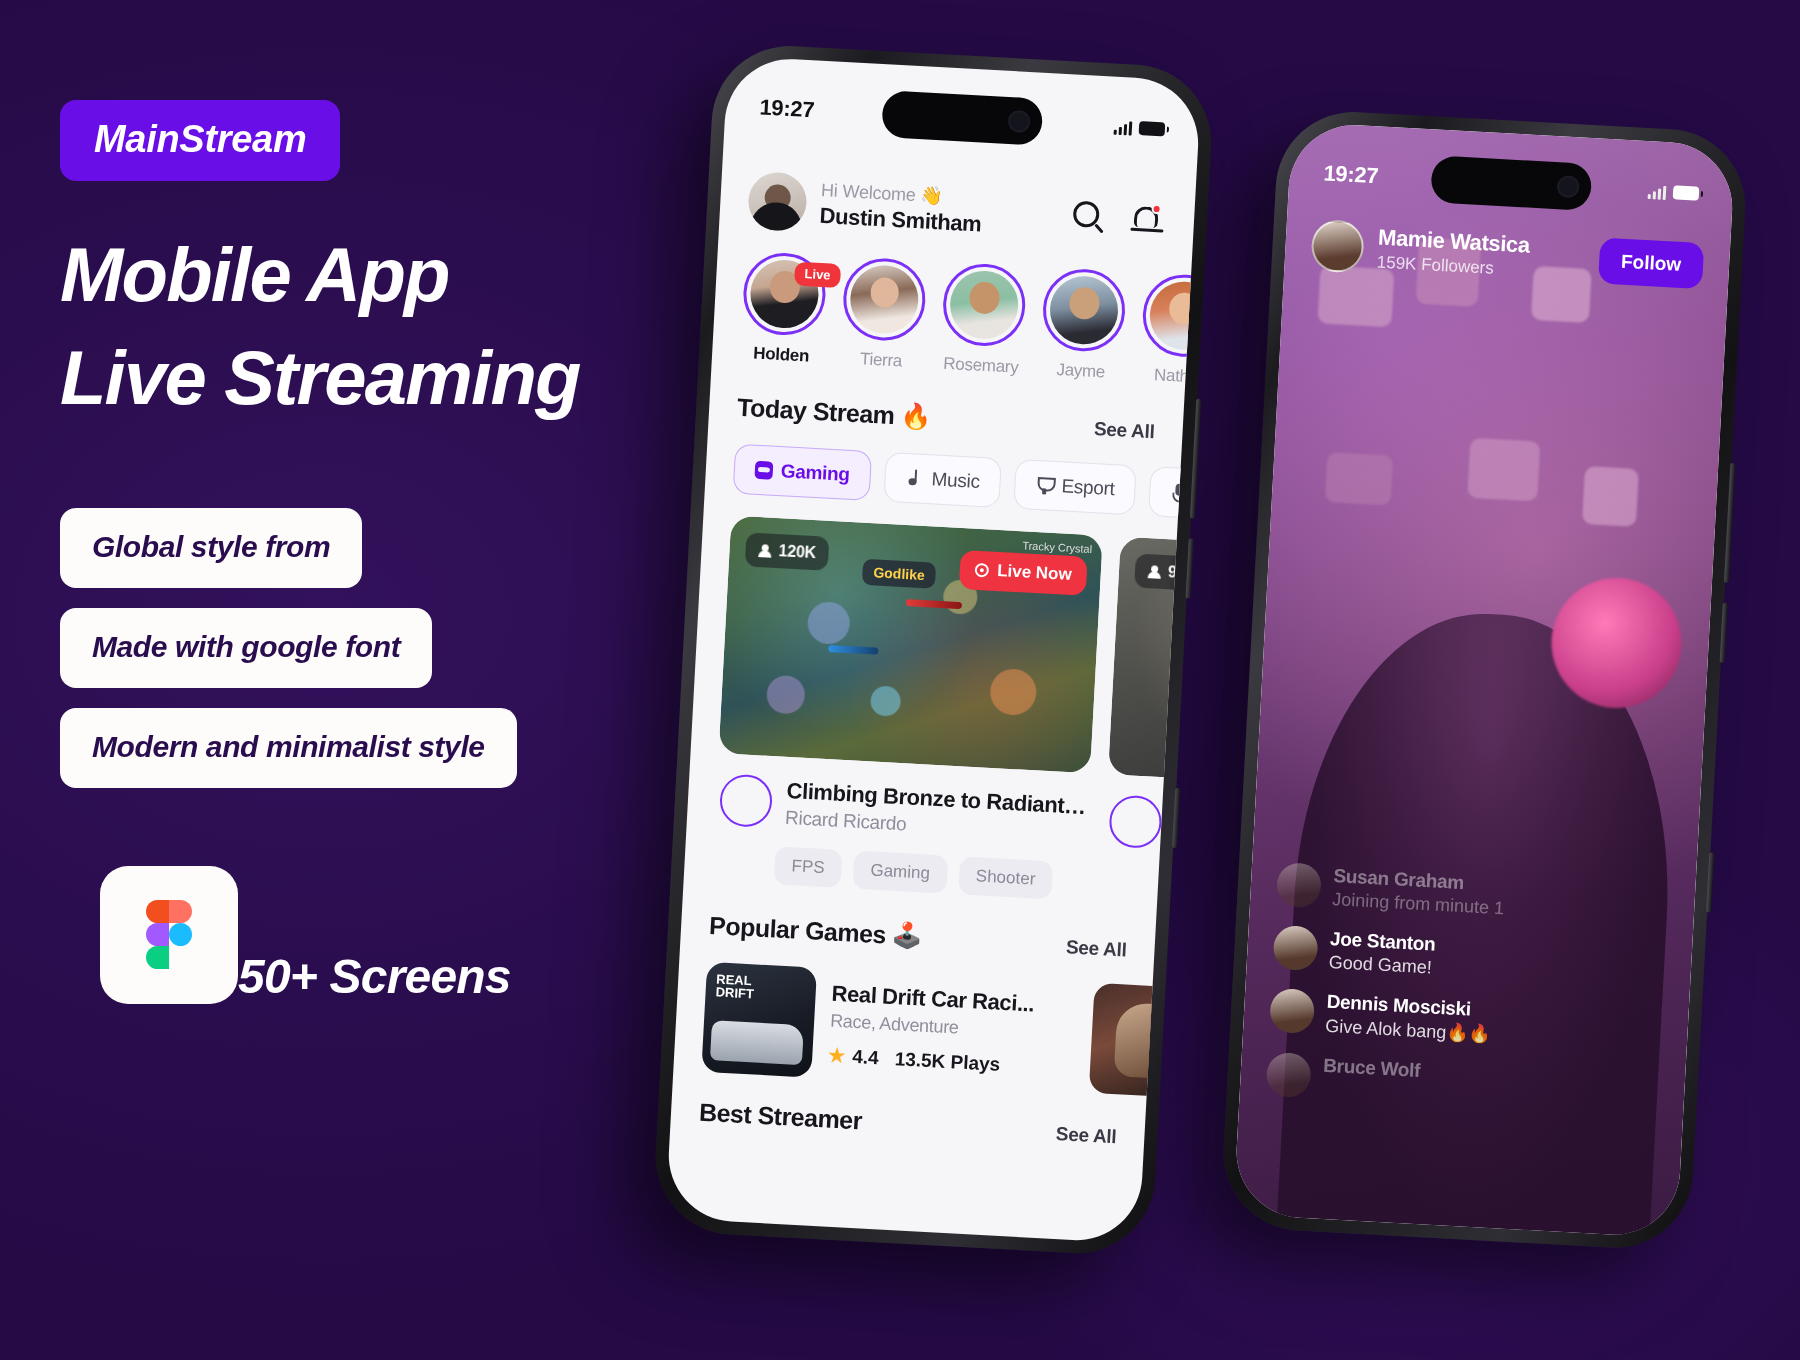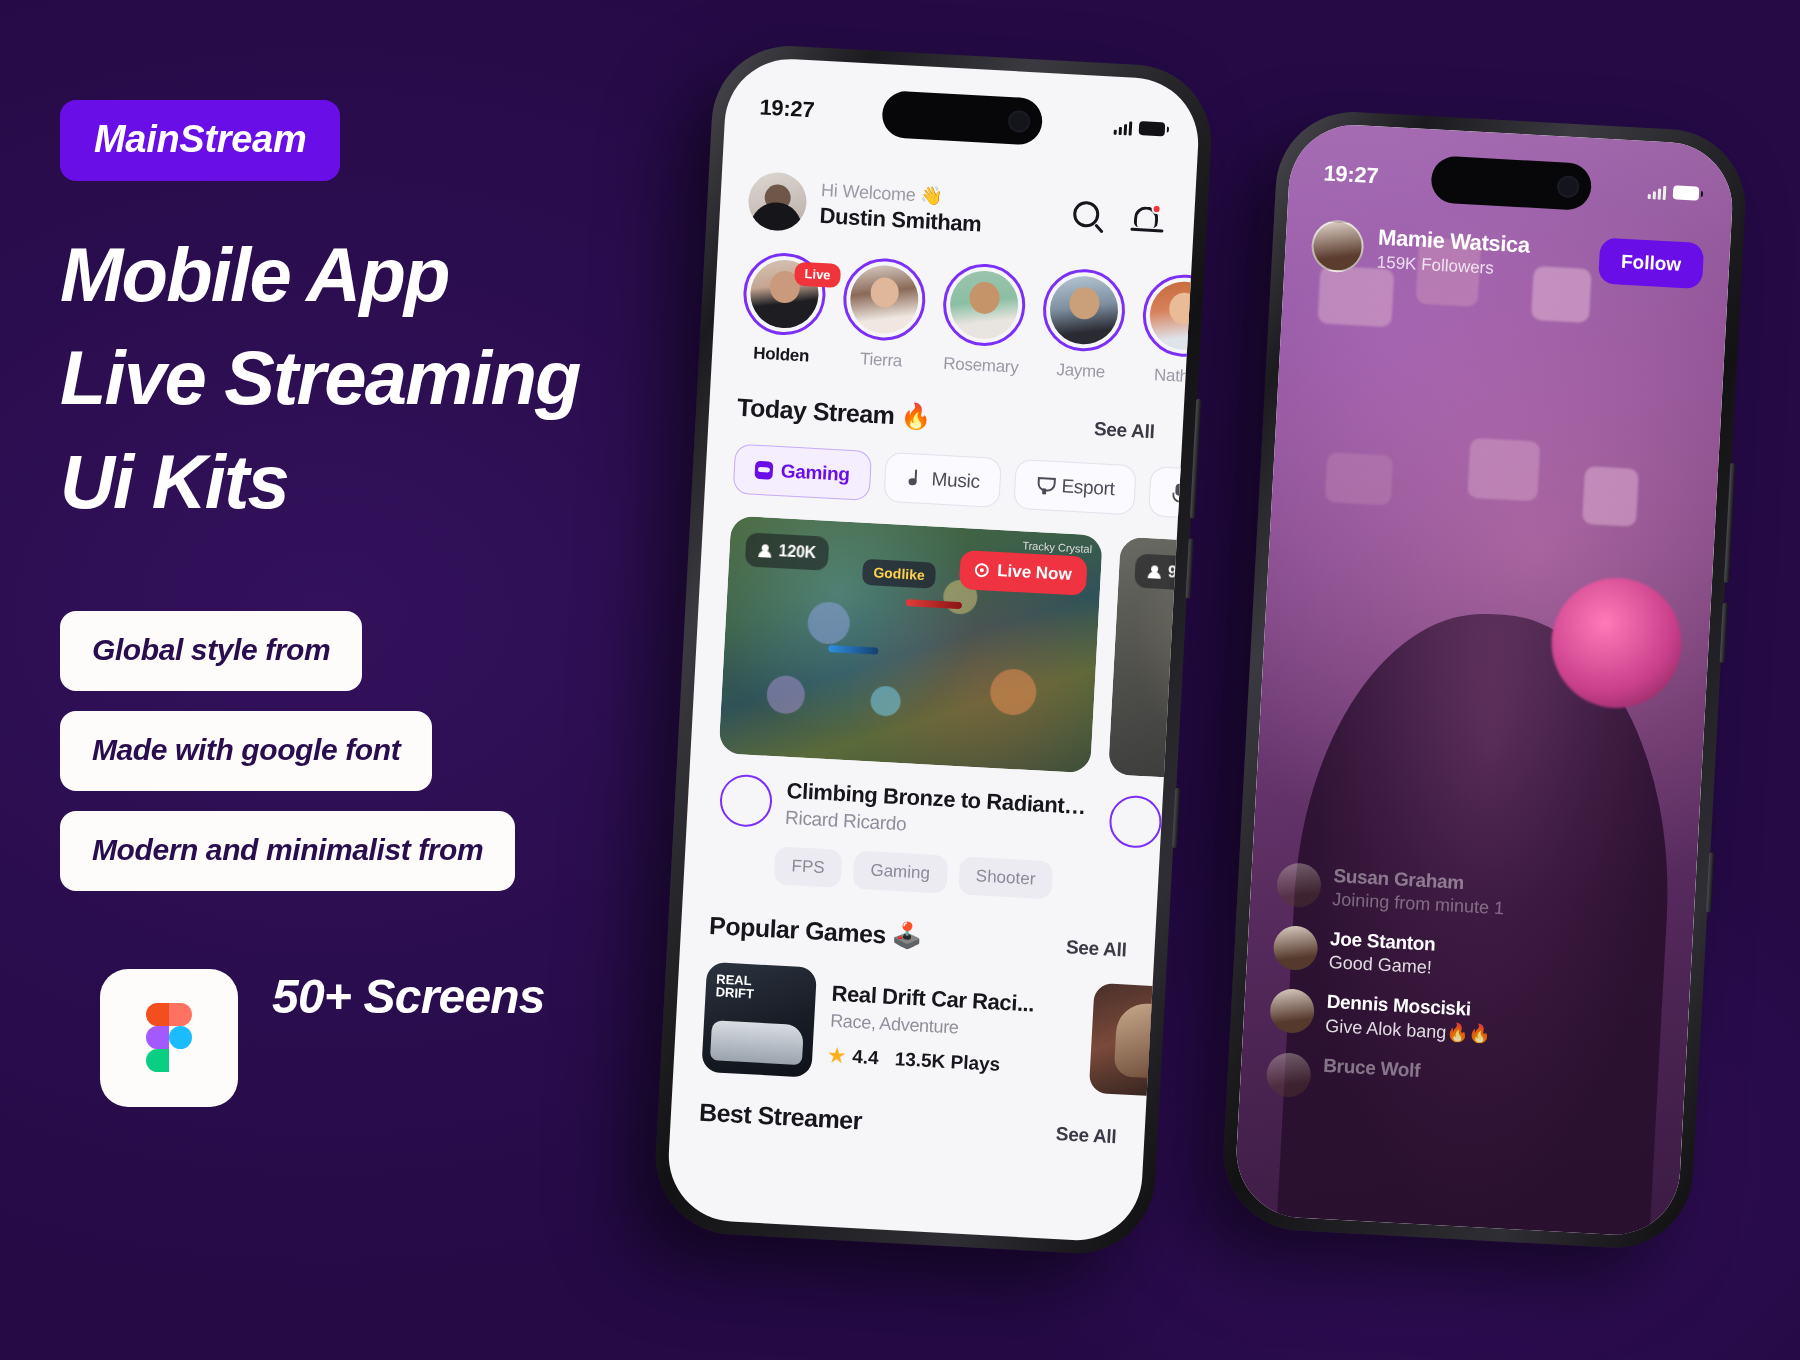--- a/index.html
+++ b/index.html
@@ -53,22 +53,21 @@
     letter-spacing: -0.4px;
     padding: 22px 32px 24px 32px;
     border-radius: 16px;
     margin-bottom: 20px;
   }
   .feature-row { display:block; }
 
   .figma-row {
     margin-top: 58px;
     display: flex;
-    align-items: flex-start;
-    gap: 34px;
+    align-items: flex-end;
     padding-left: 40px;
   }
   .figma-tile {
     width: 138px; height: 138px;
     background: #fdfcfa;
     border-radius: 28px;
     display: flex; align-items: center; justify-content: center;
   }
   .figma-mark { position: relative; width: 46px; height: 70px; }
   .figma-mark i { position: absolute; display:block; }
@@ -340,27 +339,26 @@
 
 <div class="bg-wrap"></div>
 
 <div class="left">
 
   <div class="brand-badge">MainStream</div>
 
   <div class="headline">
     <span class="ln">Mobile App</span>
     <span class="ln">Live Streaming</span>
-    <span class="ln">Ui Kits</span>
   </div>
 
   <div class="feature-list">
     <div class="feature-row"><span class="feature-pill">Global style from</span></div>
     <div class="feature-row"><span class="feature-pill">Made with google font</span></div>
-    <div class="feature-row"><span class="feature-pill">Modern and minimalist from</span></div>
+    <div class="feature-row"><span class="feature-pill">Modern and minimalist style</span></div>
   </div>
 
   <div class="figma-row">
     <div class="figma-tile">
       <span class="figma-mark">
         <i class="fm-a"></i>
           <i class="fm-b"></i>
           <i class="fm-c"></i>
           <i class="fm-d"></i>
           <i class="fm-e"></i>

